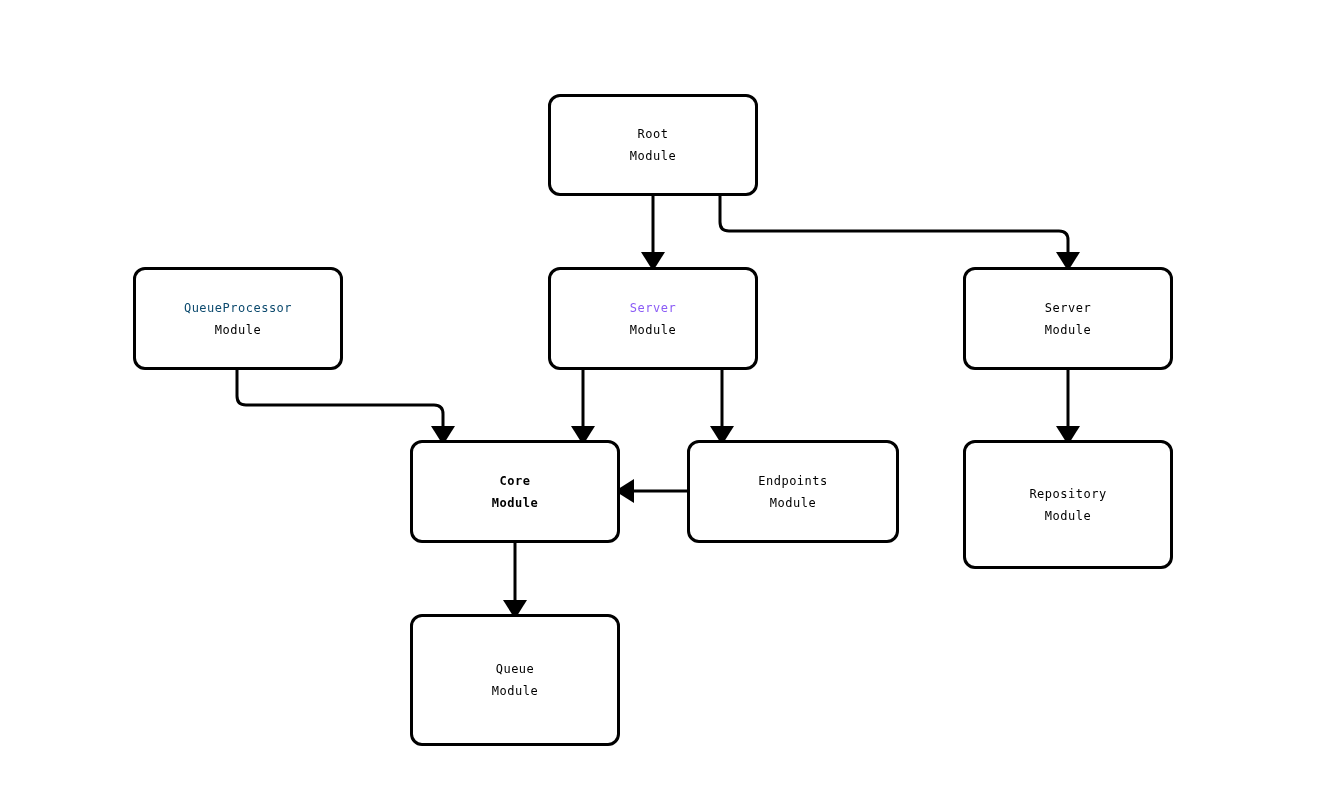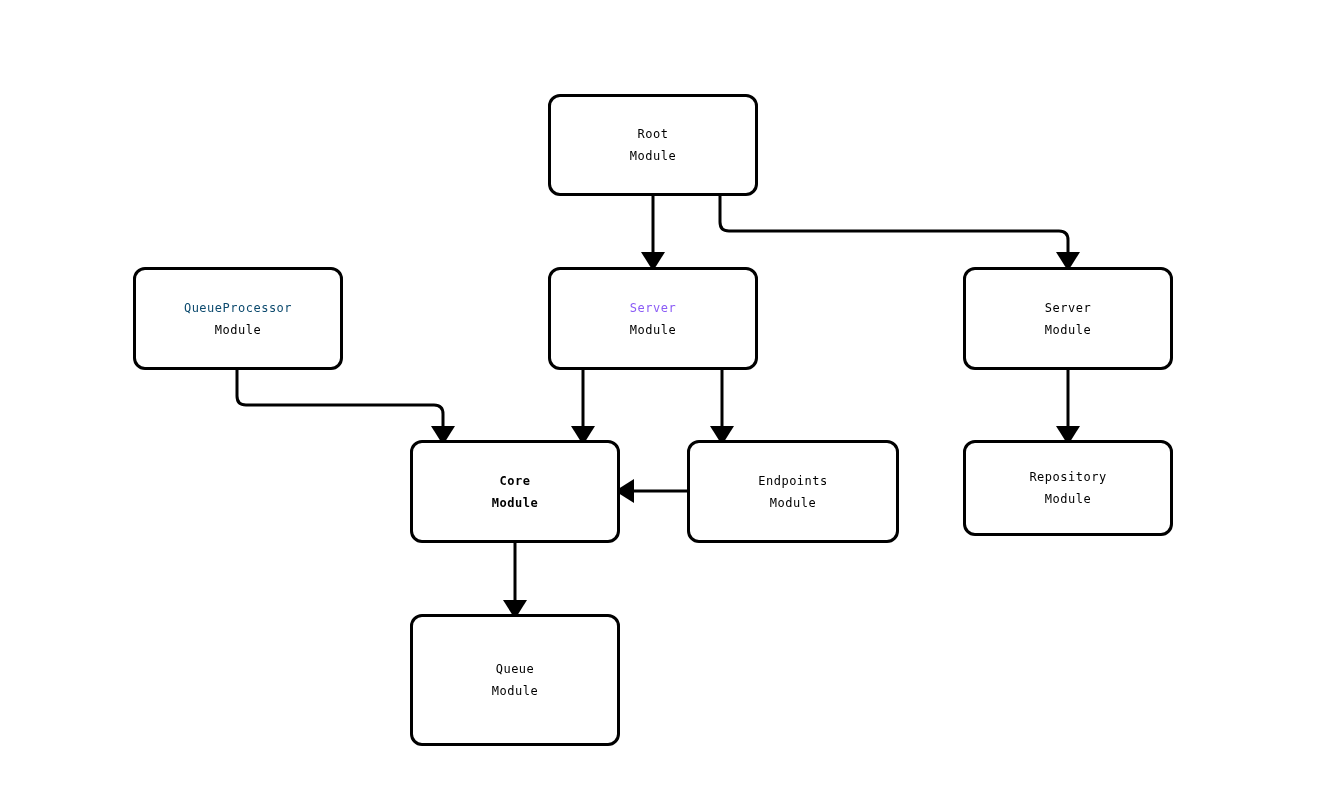--- a/index.html
+++ b/index.html
@@ -106,21 +106,21 @@
         <div class="node-line" style="color: rgb(0, 0, 0);">Module</div>
       </div>
       <div class="node" style="left: 410px; top: 440px; width: 210px; height: 103px; border-color: rgb(0, 0, 0); border-width: 3px; font-weight: bold;">
         <div class="node-line" style="color: rgb(0, 0, 0);">Core</div>
         <div class="node-line" style="color: rgb(0, 0, 0);">Module</div>
       </div>
       <div class="node" style="left: 687px; top: 440px; width: 212px; height: 103px; border-color: rgb(0, 0, 0); border-width: 3px;">
         <div class="node-line" style="color: rgb(0, 0, 0);">Endpoints</div>
         <div class="node-line" style="color: rgb(0, 0, 0);">Module</div>
       </div>
-      <div class="node" style="left: 963px; top: 440px; width: 210px; height: 96px; border-color: rgb(0, 0, 0); border-width: 3px;">
+      <div class="node" style="left: 963px; top: 440px; width: 210px; height: 129px; border-color: rgb(0, 0, 0); border-width: 3px;">
         <div class="node-line" style="color: rgb(0, 0, 0);">Repository</div>
         <div class="node-line" style="color: rgb(0, 0, 0);">Module</div>
       </div>
       <div class="node" style="left: 410px; top: 614px; width: 210px; height: 132px; border-color: rgb(0, 0, 0); border-width: 3px;">
         <div class="node-line" style="color: rgb(0, 0, 0);">Queue</div>
         <div class="node-line" style="color: rgb(0, 0, 0);">Module</div>
       </div>
     </div>
 
 </div>

